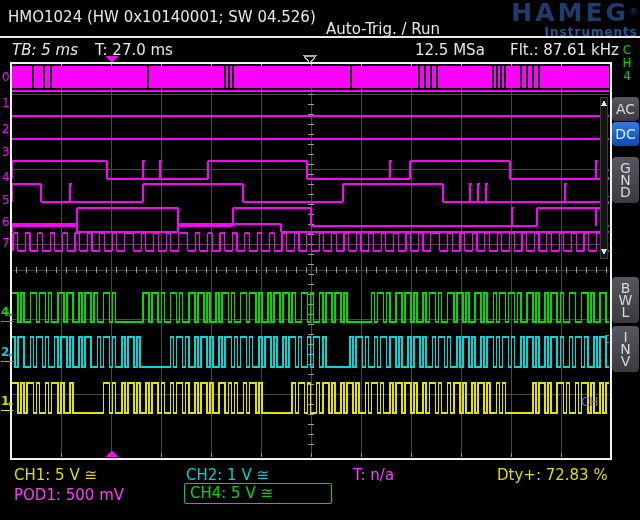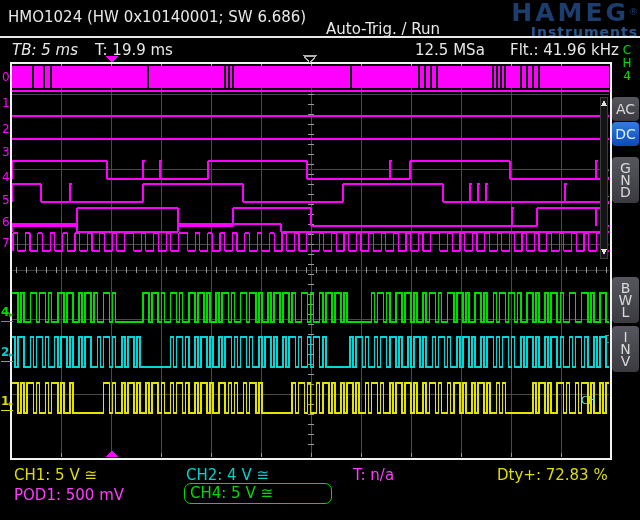--- a/index.html
+++ b/index.html
@@ -9,53 +9,53 @@
   .t15{font-size:15px;line-height:17px;}
   .mag{color:#ff3cff;}
   .yel{color:#dede00;}
   .cyn{color:#00d2d2;}
   .grn{color:#00dc00;}
   #sep{left:0;top:36px;width:640px;height:2px;background:#e8e8e8;}
   
   #logo{right:2px;top:2px;text-align:right;}
   #brand{font-size:25px;font-weight:bold;letter-spacing:3px;color:#1c3e6e;line-height:22px;}
   #brand-reg{font-size:9px;color:#1c3e6e;vertical-align:super;}
-  #brand-sub{font-size:14px;font-weight:bold;color:#27558e;line-height:14px;letter-spacing:1px;}
+  #brand-sub{font-size:12px;font-weight:bold;color:#27558e;line-height:14px;letter-spacing:1px;text-decoration:underline;}
   
   .stack{white-space:pre-line;text-align:center;}
   #ch4-label{left:619px;top:44px;width:16px;font-size:12px;line-height:13px;color:#00dc00;}
   .sbtn{left:612px;width:27px;border-radius:4px;background:linear-gradient(#56565e,#3a3a40);
         color:#d9d9d9;font-size:14px;line-height:12px;display:flex;align-items:center;justify-content:center;}
   .sbtn.blue{background:linear-gradient(#2f7de0,#0c49b6);color:#dff2ff;}
   
   .dlab{left:2px;width:9px;font-size:12px;color:#ff00ff;line-height:13px;}
   .amark{left:1px;font-size:12px;font-weight:bold;line-height:12px;border-bottom:1px solid;}
   .amark .arr{font-size:8px;vertical-align:-1px;}
-  #ch-overlay{left:581px;top:395px;font-size:10px;color:#5eead4;}
+  #ch-overlay{left:581px;top:395px;font-size:12px;color:#8b5cf6;}
   
-  #ch4-box{left:184px;top:483px;width:146px;height:19px;border:1px solid #00dc00;border-radius:7px;}
+  #ch4-box{left:184px;top:483px;width:146px;height:19px;border:1px solid #00dc00;border-radius:2px;}
   .slope{display:inline-block;vertical-align:-2px;margin-left:3px;}
 </style>
 </head>
 <body>
 
 <div id="screen">
 
-  <div class="abs t15" style="left:8px;top:9px;">HMO1024 (HW 0x10140001; SW 6.686)</div>
+  <div class="abs t15" style="left:8px;top:9px;">HMO1024 (HW 0x10140001; SW 04.526)</div>
   <div class="abs t15" style="left:326px;top:21px;">Auto-Trig. / Run</div>
   <div class="abs" id="logo">
     <div><span id="brand">HAMEG</span><span id="brand-reg">®</span></div>
     <div id="brand-sub">Instruments</div>
   </div>
   <div class="abs" id="sep"></div>
 
   <div class="abs t15" style="left:12px;top:42px;font-style:italic;">TB: 5 ms</div>
-  <div class="abs t15" style="left:95px;top:42px;">T: 19.9 ms</div>
+  <div class="abs t15" style="left:95px;top:42px;">T: 27.0 ms</div>
   <div class="abs t15" style="left:415px;top:42px;">12.5 MSa</div>
-  <div class="abs t15" style="left:510px;top:42px;">Flt.: 41.96 kHz</div>
+  <div class="abs t15" style="left:510px;top:42px;">Flt.: 87.61 kHz</div>
 
   <svg id="scope-svg" class="abs" style="left:0;top:0;" width="640" height="520" shape-rendering="crispEdges">
       <line x1="61" y1="64" x2="61" y2="457" stroke="#4a4a4a" stroke-width="1"></line>
       <line x1="111" y1="64" x2="111" y2="457" stroke="#4a4a4a" stroke-width="1"></line>
       <line x1="161" y1="64" x2="161" y2="457" stroke="#4a4a4a" stroke-width="1"></line>
       <line x1="211" y1="64" x2="211" y2="457" stroke="#4a4a4a" stroke-width="1"></line>
       <line x1="261" y1="64" x2="261" y2="457" stroke="#4a4a4a" stroke-width="1"></line>
       <line x1="311" y1="64" x2="311" y2="457" stroke="#4a4a4a" stroke-width="1"></line>
       <line x1="361" y1="64" x2="361" y2="457" stroke="#4a4a4a" stroke-width="1"></line>
       <line x1="411" y1="64" x2="411" y2="457" stroke="#4a4a4a" stroke-width="1"></line>
@@ -509,20 +509,20 @@
 N
 D</div>
   <div class="abs sbtn stack" style="top:277px;height:46px;">B
 W
 L</div>
   <div class="abs sbtn stack" style="top:326px;height:46px;">I
 N
 V</div>
 
   <div class="abs t15 yel" style="left:14px;top:467px;">CH1: 5 V ≅</div>
-  <div class="abs t15 cyn" style="left:186px;top:467px;">CH2: 4 V ≅</div>
+  <div class="abs t15 cyn" style="left:186px;top:467px;">CH2: 1 V ≅</div>
   <div class="abs t15 mag" style="left:353px;top:467px;">T: n/a</div>
   <div class="abs t15 yel" style="left:497px;top:467px;">Dty+: 72.83 %</div>
   <div class="abs t15 mag" style="left:14px;top:487px;">POD1: 500 mV</div>
   <div class="abs" id="ch4-box">
       <div class="t15 grn" style="margin:1px 0 0 5px;">CH4: 5 V ≅</div>
     </div>
 </div>
 
 </body></html>

